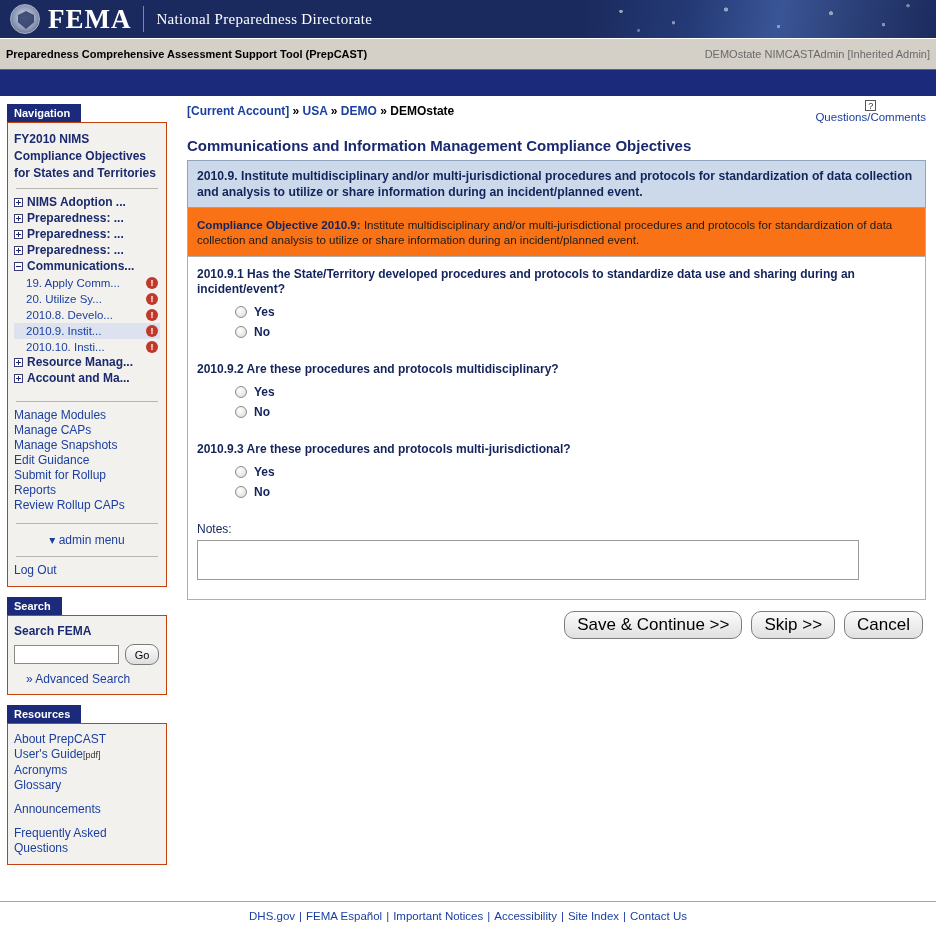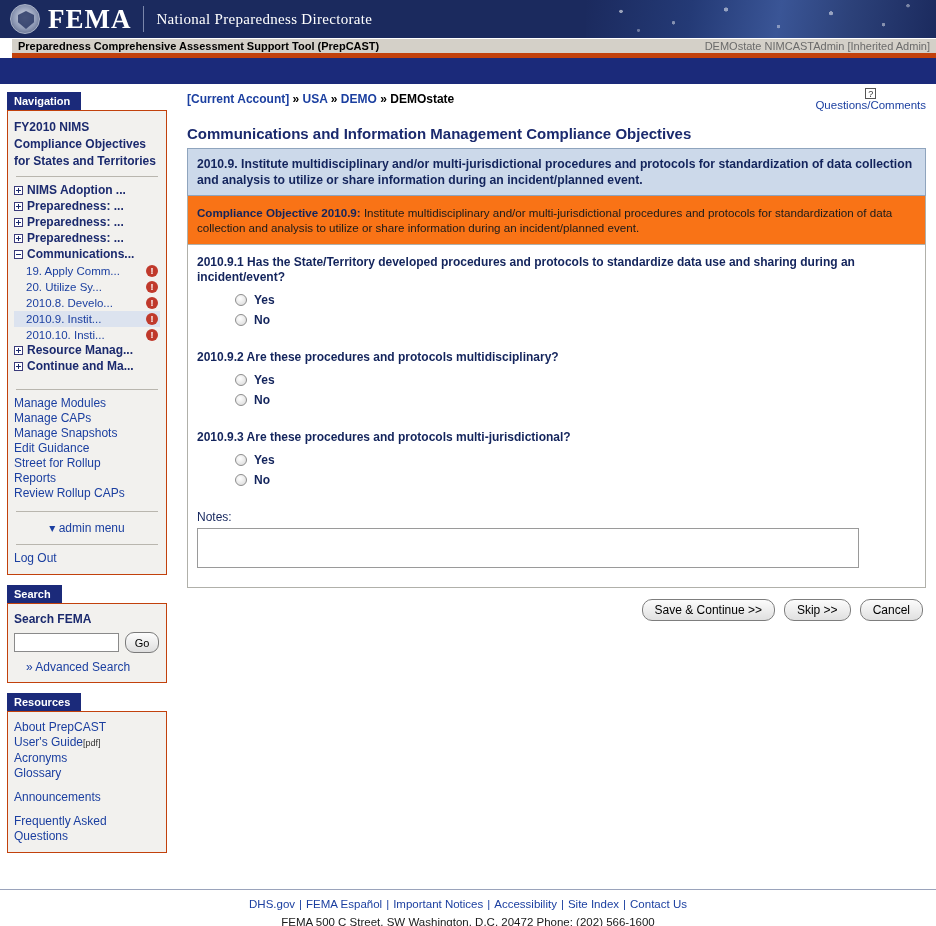--- a/index.html
+++ b/index.html
@@ -73,32 +73,31 @@
   .npd-title {
     color: #ffffff;
     font-size: 15px;
     font-family: "Liberation Serif", serif;
     letter-spacing: 0.3px;
     z-index: 2;
   }
 
   
   .subheader {
-    height: 20px;
+    height: 32px;
     background: #d4d0c8;
     border-top: 1px solid #ffffff;
-    border-bottom: 5px solid #c2410c;
+    border-bottom: 1px solid #c2410c;
     display: flex;
     align-items: center;
     justify-content: space-between;
     padding: 0 6px;
     font-size: 11px;
     font-weight: bold;
     color: #000;
-    margin-left: 12px;
   }
   .subheader .account-info {
     font-weight: normal;
     color: #6a6a6a;
     font-size: 11px;
   }
 
   .blue-band {
     height: 26px;
     background: #1b2a7a;
@@ -363,21 +362,21 @@
     display: flex;
     justify-content: flex-end;
     gap: 9px;
     margin-top: 11px;
     padding-right: 3px;
   }
   .btn {
     border: 1px solid #7d7d7d;
     border-radius: 10px;
     background: linear-gradient(#fcfcfc, #e0e0e0);
-    font-size: 12px;
+    font-size: 17px;
     font-family: "Liberation Sans", sans-serif;
     padding: 3px 12px;
     cursor: pointer;
     color: #000;
   }
 
   
   .footer {
     margin-top: 26px;
     border-top: 1px solid #9aa3bb;
@@ -463,30 +462,30 @@
           <a href="#">2010.10. Insti...</a>
           <span class="warn-icon">!</span>
         </div>
 
         <div class="tree-item">
           <span class="plusbox plus"></span>
           <span class="tree-label">Resource Manag...</span>
         </div>
         <div class="tree-item">
           <span class="plusbox plus"></span>
-          <span class="tree-label" style="white-space:normal;">Continue and Ma...</span>
+          <span class="tree-label" style="white-space:normal;">Account and Ma...</span>
         </div>
 
         <hr class="nav-rule" style="margin-top:14px;">
 
         <a class="side-link" href="#">Manage Modules</a>
         <a class="side-link" href="#">Manage CAPs</a>
         <a class="side-link" href="#">Manage Snapshots</a>
         <a class="side-link" href="#">Edit Guidance</a>
-        <a class="side-link" href="#">Street for Rollup</a>
+        <a class="side-link" href="#">Submit for Rollup</a>
         <a class="side-link" href="#">Reports</a>
         <a class="side-link" href="#">Review Rollup CAPs</a>
 
         <hr class="nav-rule" style="margin-top:10px;">
         <div class="admin-menu">▾ admin menu</div>
         <hr class="nav-rule">
         <a class="side-link" href="#">Log Out</a>
       </div>
     </div>
 

